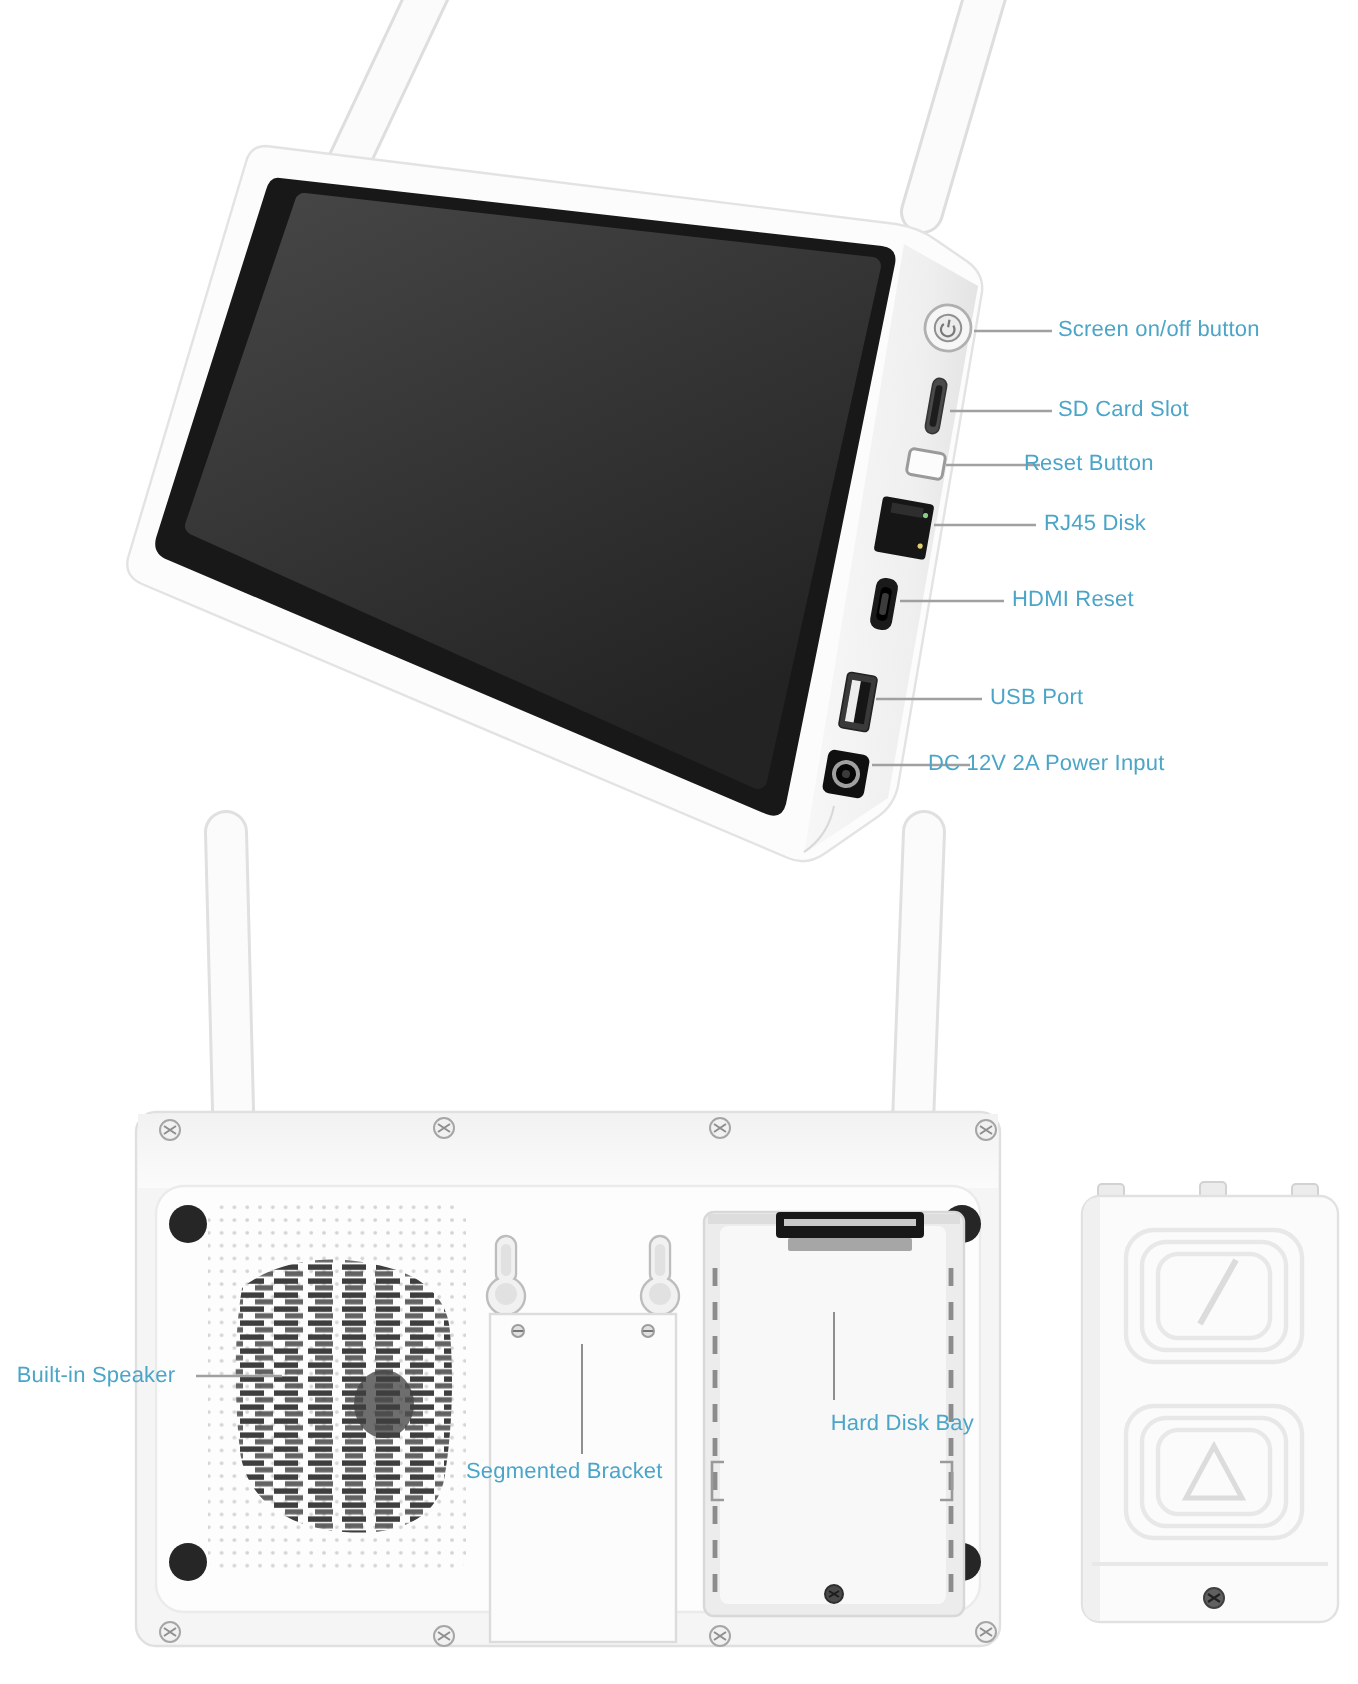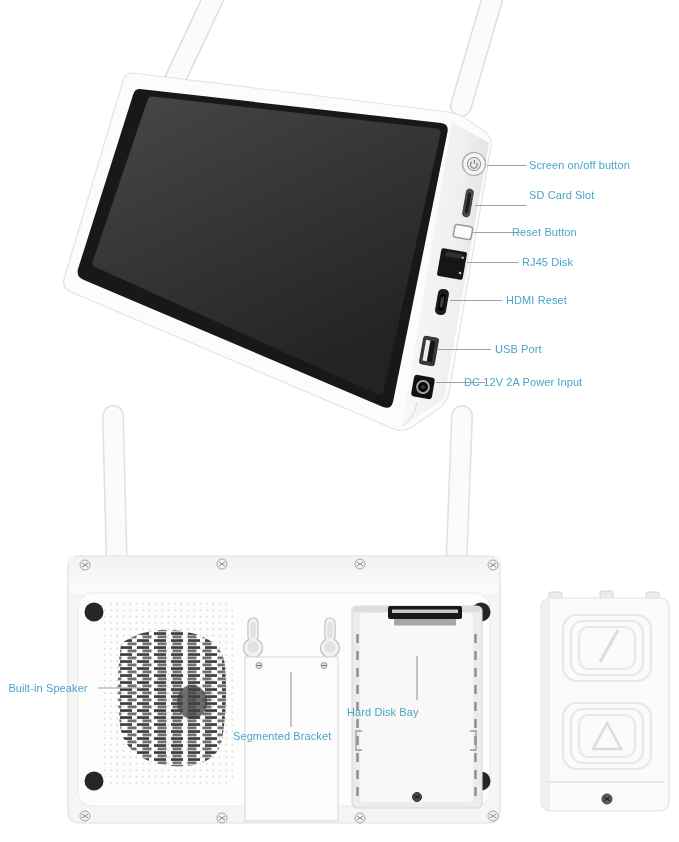--- a/index.html
+++ b/index.html
@@ -254,26 +254,26 @@
     <g>
       <circle cx="607" cy="799" r="5" fill="#606060" stroke="#404040"></circle>
           <path d="M604,797 L610,801 M610,797 L604,801" stroke="#222" stroke-width="1.1"></path>
     </g>
   </g>
 
   <line x1="98" y1="688" x2="141" y2="688" stroke="#a0a0a0" stroke-width="1.2"></line>
 </svg>
 
 <div class="co" style="left:529px;top:158px">Screen on/off button</div>
-<div class="co" style="left:529px;top:188px">SD Card Slot</div>
+<div class="co" style="left:529px;top:198px">SD Card Slot</div>
 <div class="co" style="left:512px;top:225px">Reset Button</div>
 <div class="co" style="left:522px;top:255px">RJ45 Disk</div>
 <div class="co" style="left:506px;top:293px">HDMI Reset</div>
 <div class="co" style="left:495px;top:342px">USB Port</div>
 <div class="co" style="left:464px;top:375px">DC 12V 2A Power Input</div>
 
 <div class="co" style="left:0;top:681px;width:96px;text-align:center">Built-in Speaker</div>
 <div class="co" style="left:233px;top:729px;width:116px;text-align:left">Segmented Bracket</div>
-<div class="co block" style="left:347px;top:703px;width:140px;text-align:left">
+<div class="co block" style="left:347px;top:703px;width:140px;text-align:right">
   <span class="ln">Hard Disk Bay</span>
 </div>
 
 </div>
 
 </body></html>

